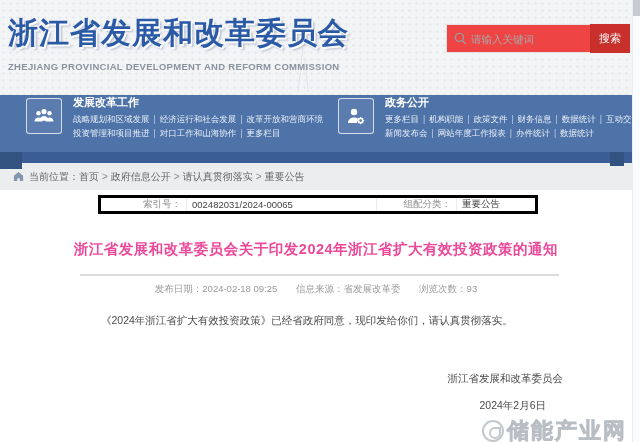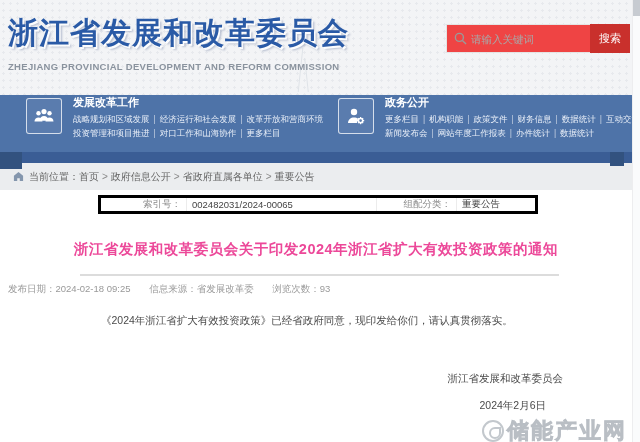--- a/index.html
+++ b/index.html
@@ -52,21 +52,21 @@
   
   .content { position:relative; height:252px; background:#fff; }
   table.meta { margin:5px 0 0 98px; width:437px; border-collapse:collapse; table-layout:fixed; font-size:9.5px; border:3px solid #000000; }
   table.meta td { border:1px solid #ececec; height:14px; padding:0 5px; white-space:nowrap; overflow:hidden; }
   td.lbl { color:#8a8a8a; text-align:right; }
   td.val { color:#444; text-align:left; }
   col.c1 { width:87px; } col.c2 { width:190px; } col.c3 { width:80px; } col.c4 { width:80px; }
 
   .article-title { margin-top:26px; text-align:center; font-size:14.5px; font-weight:bold; color:#ec4899; letter-spacing:.5px; }
   .rule { border:none; border-top:2px solid #dcdcdc; margin:15px 73px 0 80px; }
-  .article-meta { margin-top:7px; text-align:left; font-size:9.5px; color:#999; }
+  .article-meta { margin-top:7px; text-align:center; font-size:9.5px; color:#999; }
   .article-meta .grp { margin:0 8px; white-space:nowrap; }
 
   .body-text { margin-top:14px; padding:0 70px 0 80px; font-size:10.5px; color:#4a4a4a; line-height:21.5px; }
   .para2 { text-indent:21px; }
 
   .signature { margin-top:40px; padding-right:69px; text-align:right; font-size:10.5px; color:#4a4a4a; }
   .sign-date { margin-top:13px; padding-right:86px; text-align:right; font-size:10.5px; color:#4a4a4a; }
 
   .watermark { position:absolute; right:5px; bottom:1px; display:flex; align-items:center; z-index:20; }
   .wm-logo { width:22px; height:22px; border:2px solid #c3c8cd; border-radius:50%; margin-right:3px; position:relative; background:rgba(255,255,255,.4); }
@@ -156,21 +156,21 @@
 
   <div class="breadcrumb">
     <span class="home">
       <svg width="11" height="11" viewBox="0 0 12 12">
           <path d="M6 1 L11 5.2 V11 H7.4 V7.8 H4.6 V11 H1 V5.2 Z" fill="#8496ad"></path>
         </svg>
     </span>
     <span>当前位置：</span>
     <span class="crumb">首页</span>
       <span class="crumb">政府信息公开</span>
-      <span class="crumb">省政府直属各单位</span>
+      <span class="crumb">请认真贯彻落实</span>
       <span class="crumb">重要公告</span>
   </div>
 
   <div class="content">
 
     <table class="meta">
       <colgroup>
           <col class="c1">
           <col class="c2">
           <col class="c3">

